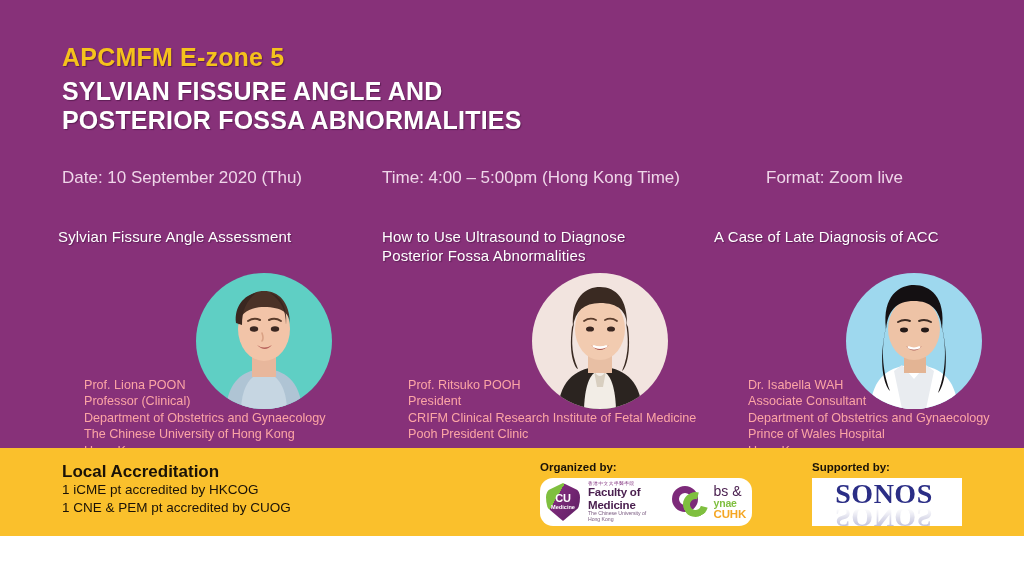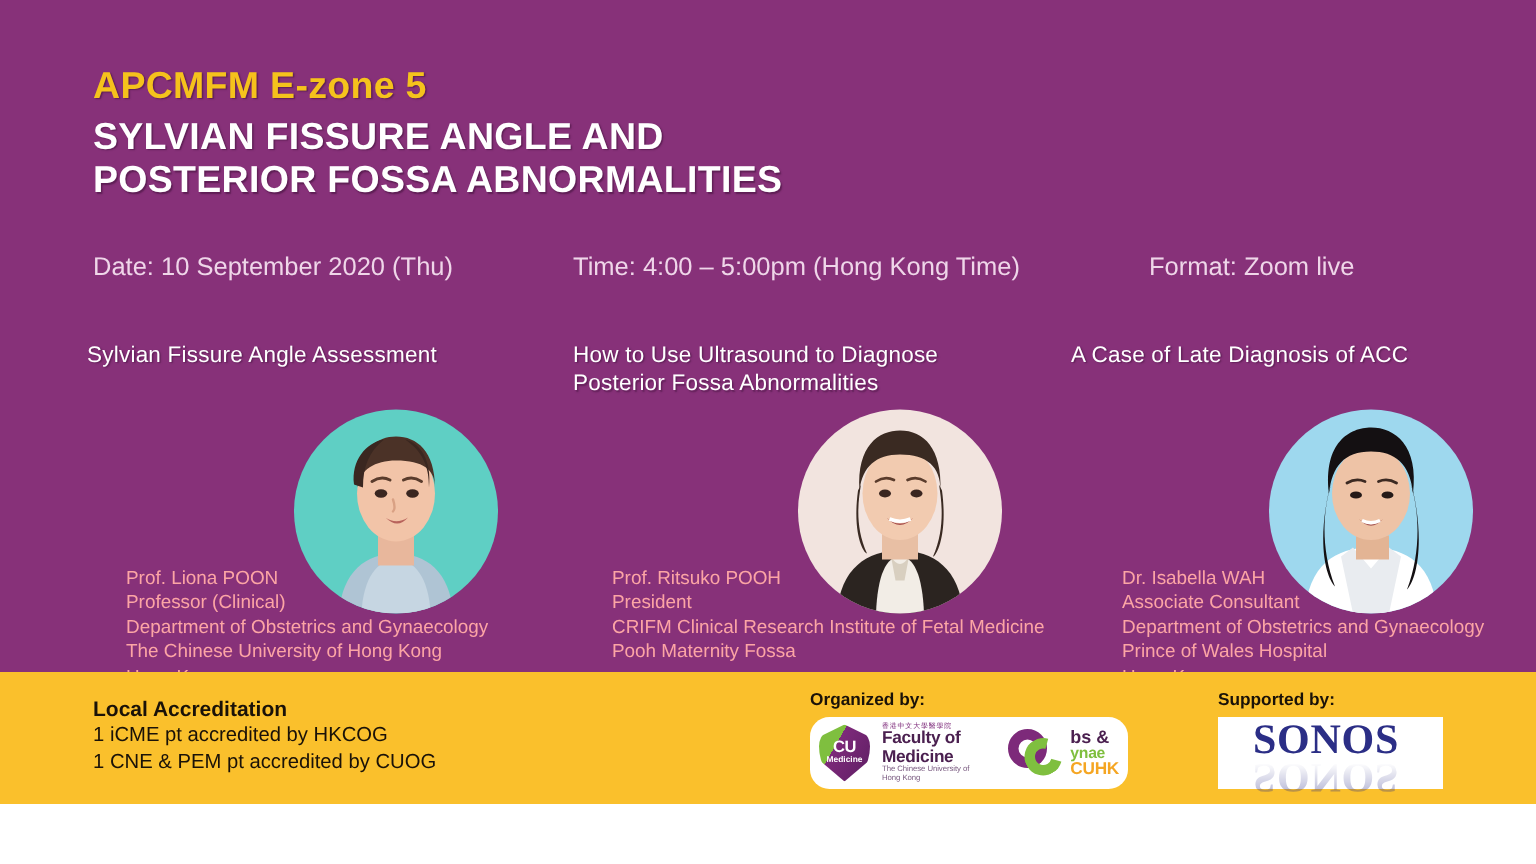--- a/index.html
+++ b/index.html
@@ -78,21 +78,21 @@
 
   
   .footer {
     position: absolute; left: 0; bottom: 0;
     width: 1024px; height: 88px; background: #FAC02C;
   }
   .accred {
     position: absolute; left: 62px; top: 15px;
     color: #1A1208; font-size: 13.5px; line-height: 18px;
   }
-  .accred .hd { font-weight: bold; font-size: 14px; }
+  .accred .hd { font-weight: bold; font-size: 17px; }
   .accred .al { display: block; }
 
   .org-block { position: absolute; left: 540px; top: 12px; }
   .sup-block { position: absolute; left: 812px; top: 12px; }
   .org-label {
     color: #1A1208; font-size: 11.5px; font-weight: bold;
     line-height: 14px; margin-bottom: 4px;
   }
 
   .logo-strip {
@@ -135,21 +135,21 @@
     border: 7px solid #7D2A7A;
   }
   .og-g {
     position: absolute; left: 11px; top: 7px;
     width: 25px; height: 25px; border-radius: 50%;
     border: 7px solid #7FBF3F;
     border-right-color: transparent;
     transform: rotate(-30deg);
   }
   .og-words { line-height: 1.02; }
-  .og-words .ow1 { font-size: 12px; font-weight: bold; color: #4B2050; }
+  .og-words .ow1 { font-size: 14px; font-weight: normal; color: #4B2050; }
   .og-words .ow2 { font-size: 10.5px; font-weight: bold; color: #7FBF3F; letter-spacing: -.2px; }
   .og-words .ow3 { font-size: 11.5px; font-weight: bold; color: #F5A623; letter-spacing: -.2px; }
 
   
   .sonos-wrap { position: relative; width: 132px; height: 44px; }
   .sonos {
     position: absolute; left: 0; top: 1px; width: 132px;
     text-align: center;
     font-family: "Liberation Serif", serif;
     font-size: 28px; font-weight: bold; letter-spacing: .5px;
@@ -242,21 +242,21 @@
             <path d="M73 47 q6 -3 12 1" stroke="#5A3C2C" stroke-width="1.8" fill="none" stroke-linecap="round"></path>
             <path d="M59 72 q9 8 18 0 q-9 10 -18 0 Z" fill="#A9514E"></path>
             <path d="M61 73 q7 3 14 0" stroke="#FFFFFF" stroke-width="2.4" fill="none"></path>
           </g>
         </svg>
       </div>
       <div class="bio">
         <span class="bl">Prof. Ritsuko POOH</span>
         <span class="bl">President</span>
         <span class="bl">CRIFM Clinical Research Institute of Fetal Medicine</span>
-        <span class="bl">Pooh Maternity Fossa</span>
+        <span class="bl">Pooh President Clinic</span>
       </div>
     </div>
 
     <div class="spk spk-3">
       <div class="talk-title">A Case of Late Diagnosis of ACC</div>
       <div class="portrait">
         <svg class="pf" viewBox="0 0 136 136" preserveAspectRatio="xMidYMax meet" aria-hidden="true">
           <g>
             <path d="M24 136 C26 104 44 92 68 92 C92 92 110 104 112 136 Z" fill="#FFFFFF"></path>
             <path d="M56 92 l12 14 l12 -14 l8 6 l-8 38 h-24 l-8 -38 z" fill="#E9ECF0"></path>

